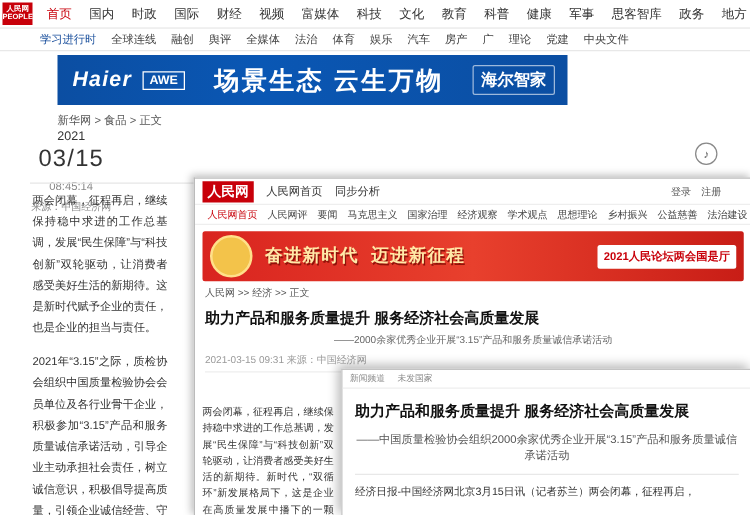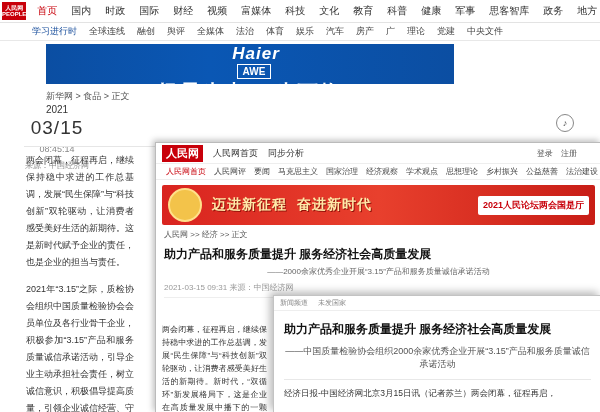--- a/index.html
+++ b/index.html
@@ -28,21 +28,21 @@
   .subnav{
     height:17px;background:#fff;border-bottom:1px solid #e8e8e8;
     display:flex;align-items:center;padding-left:26px;text-align:right;
   }
   .subnav a{color:#444;text-decoration:none;font-size:9px;padding:0 6px;white-space:nowrap;}
   .subnav a.blue{color:#1a4f9c;}
   
   .banner{
     position:absolute;left:46px;top:44px;width:408px;height:40px;
     background:linear-gradient(90deg,#0b4ea2 0%,#0a57b4 40%,#0b4ea2 100%);
-    display:flex;align-items:center;overflow:hidden;flex-direction:column;
+    display:flex;align-items:center;overflow:hidden;
   }
   .banner .haier{
     color:#fff;font-size:17px;font-weight:bold;font-style:italic;
     margin-left:12px;letter-spacing:1px;
   }
   .banner .awe{
     margin-left:8px;border:1px solid #fff;padding:1px 5px;color:#fff;
     font-size:10px;font-weight:bold;
   }
   .banner .slogan{
@@ -264,22 +264,22 @@
     <a href="#">学术观点</a>
     <a href="#">思想理论</a>
     <a href="#">乡村振兴</a>
     <a href="#">公益慈善</a>
     <a href="#">法治建设</a>
 
   </div>
 
   <div class="fw-banner">
     <div class="fw-emblem"></div>
+    <div class="txt">奋进新时代</div>
     <div class="txt">迈进新征程</div>
-    <div class="txt">奋进新时代</div>
     <div class="tag">2021人民论坛两会国是厅</div>
   </div>
 
   <div class="fw-crumb">人民网 &gt;&gt; 经济 &gt;&gt; 正文</div>
   <div class="fw-title">助力产品和服务质量提升 服务经济社会高质量发展</div>
   <div class="fw-sub">——2000余家优秀企业开展“3.15”产品和服务质量诚信承诺活动</div>
   <div class="fw-meta">2021-03-15 09:31    来源：中国经济网</div>
 
   <div class="fw-left">两会闭幕，征程再启，继续保持稳中求进的工作总基调，发展“民生保障”与“科技创新”双轮驱动，让消费者感受美好生活的新期待。新时代，“双循环”新发展格局下，这是企业在高质量发展中播下的一颗颗“种子”，在高质量发展的土壤里生根发芽。</div>
 

